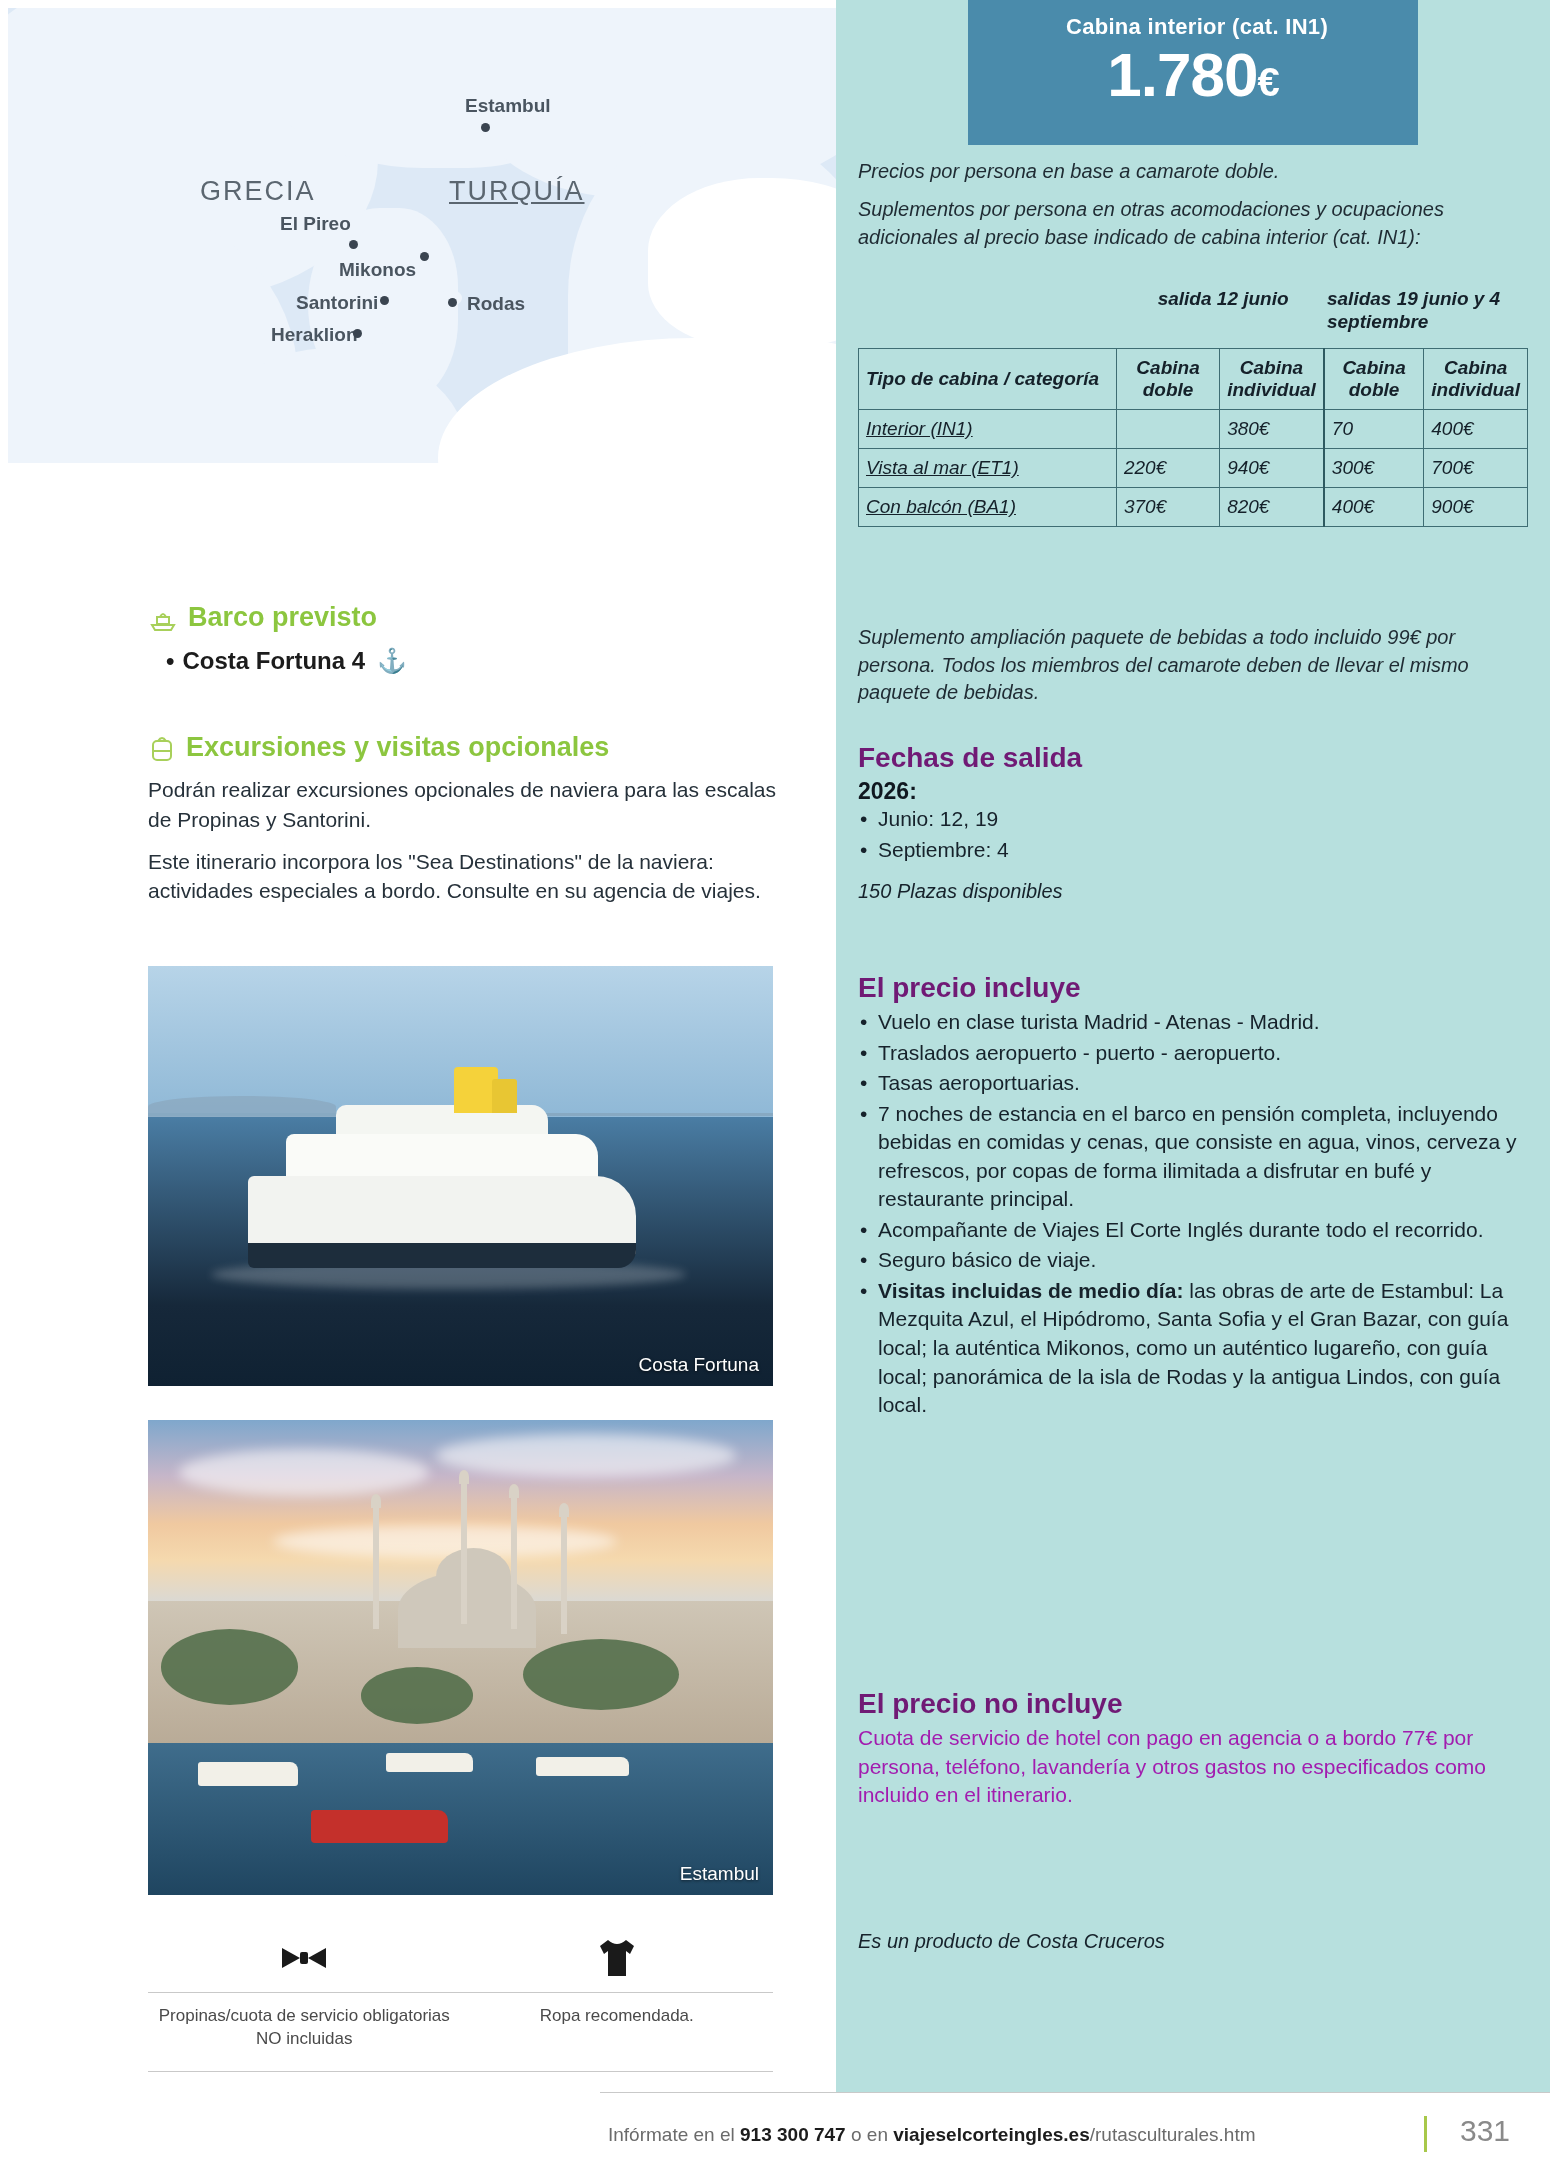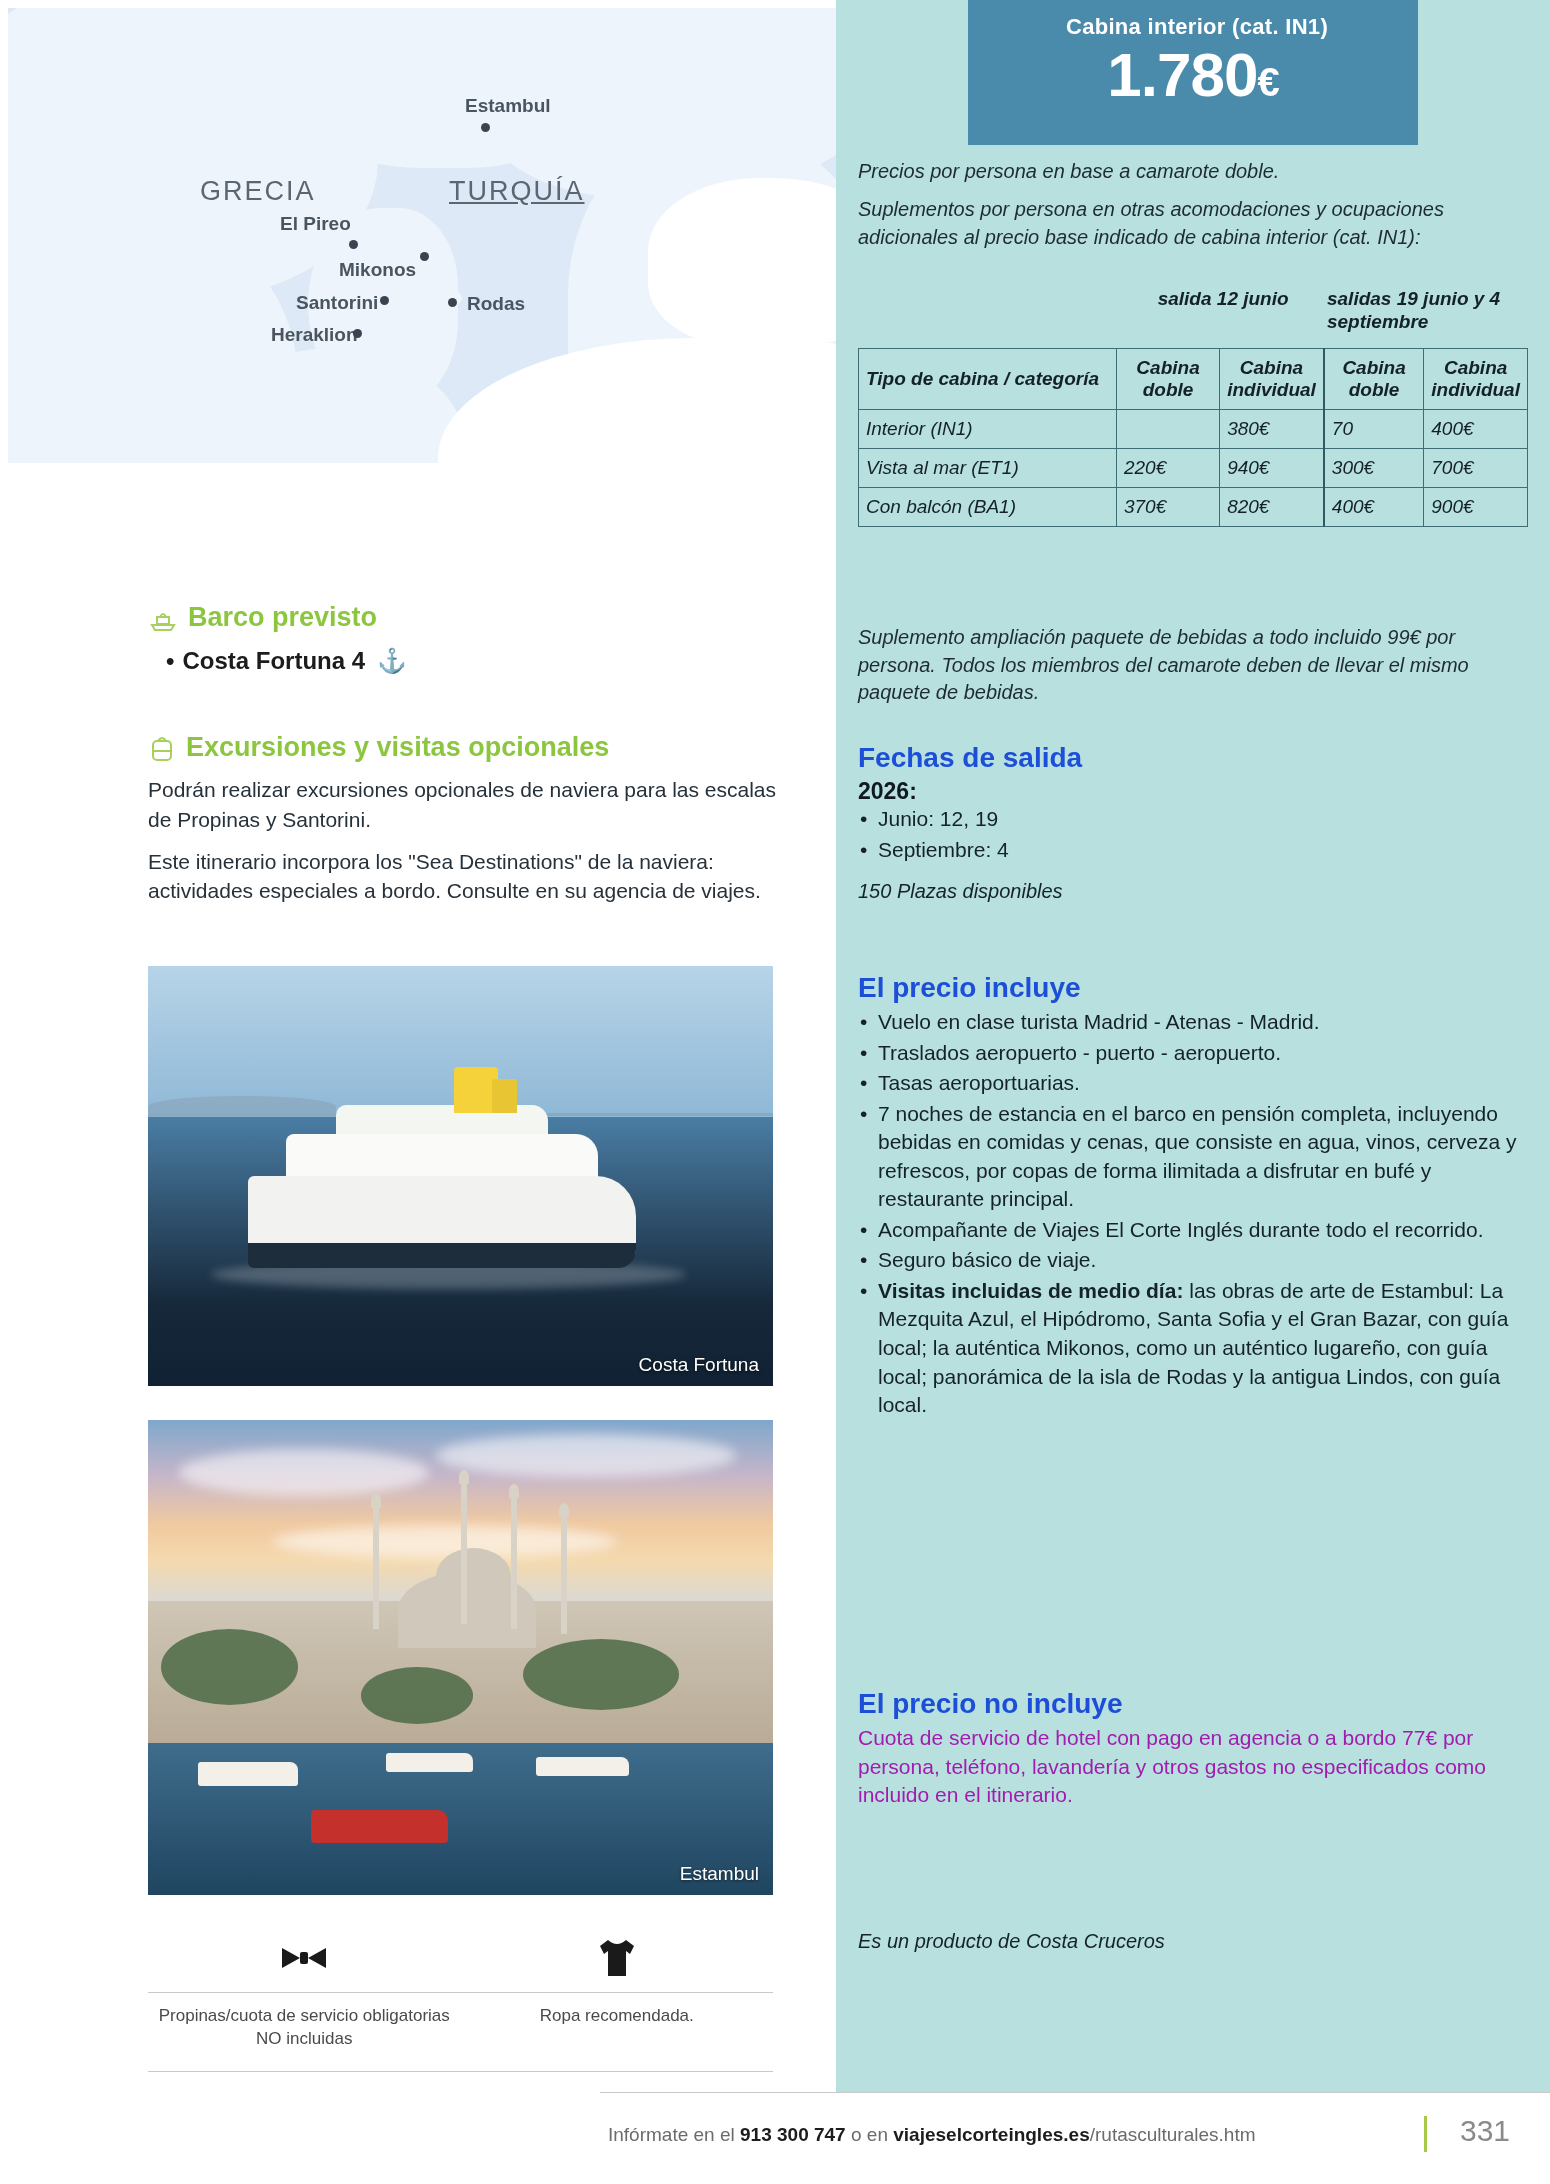--- a/index.html
+++ b/index.html
@@ -175,31 +175,31 @@
     font-style: italic;
     font-size: 19px;
     color: #15212a;
   }
   .sup-table th, .sup-table td {
     border: 1px solid #3e6d73;
     padding: 8px 7px;
     vertical-align: middle;
   }
   .sup-table th.lbl, .sup-table td.lbl { text-align: left; font-weight: 700; }
-  .sup-table td.lbl { font-weight: 400; }
+  .sup-table td.lbl { font-weight: 400; text-decoration: underline; }
   .sup-table .thick-l { border-left: 2px solid #2e5a60; }
   .grp-head {
     display:flex; font-style: italic; font-weight:700; font-size:19px; color:#15212a;
   }
   .grp-head .g1 { width: 39%; }
   .grp-head .g2 { width: 31%; text-align:center; }
   .grp-head .g3 { width: 30%; text-align:left; line-height:1.2; }
 
   .sec-title {
-    font-size: 28px; font-weight: 700; color:#1d4ed8; margin-bottom: 4px;
+    font-size: 28px; font-weight: 700; color:#701a75; margin-bottom: 4px;
   }
   .r-text { font-size: 21px; color:#a21caf; line-height: 1.36; }
   ul.r-list { list-style: none; }
   ul.r-list li {
     font-size: 21px; color:#16222b; line-height: 1.36;
     padding-left: 20px; position: relative; margin-bottom: 2px;
   }
   ul.r-list li:before {
     content: "•"; position: absolute; left: 2px; top: 0;
   }

